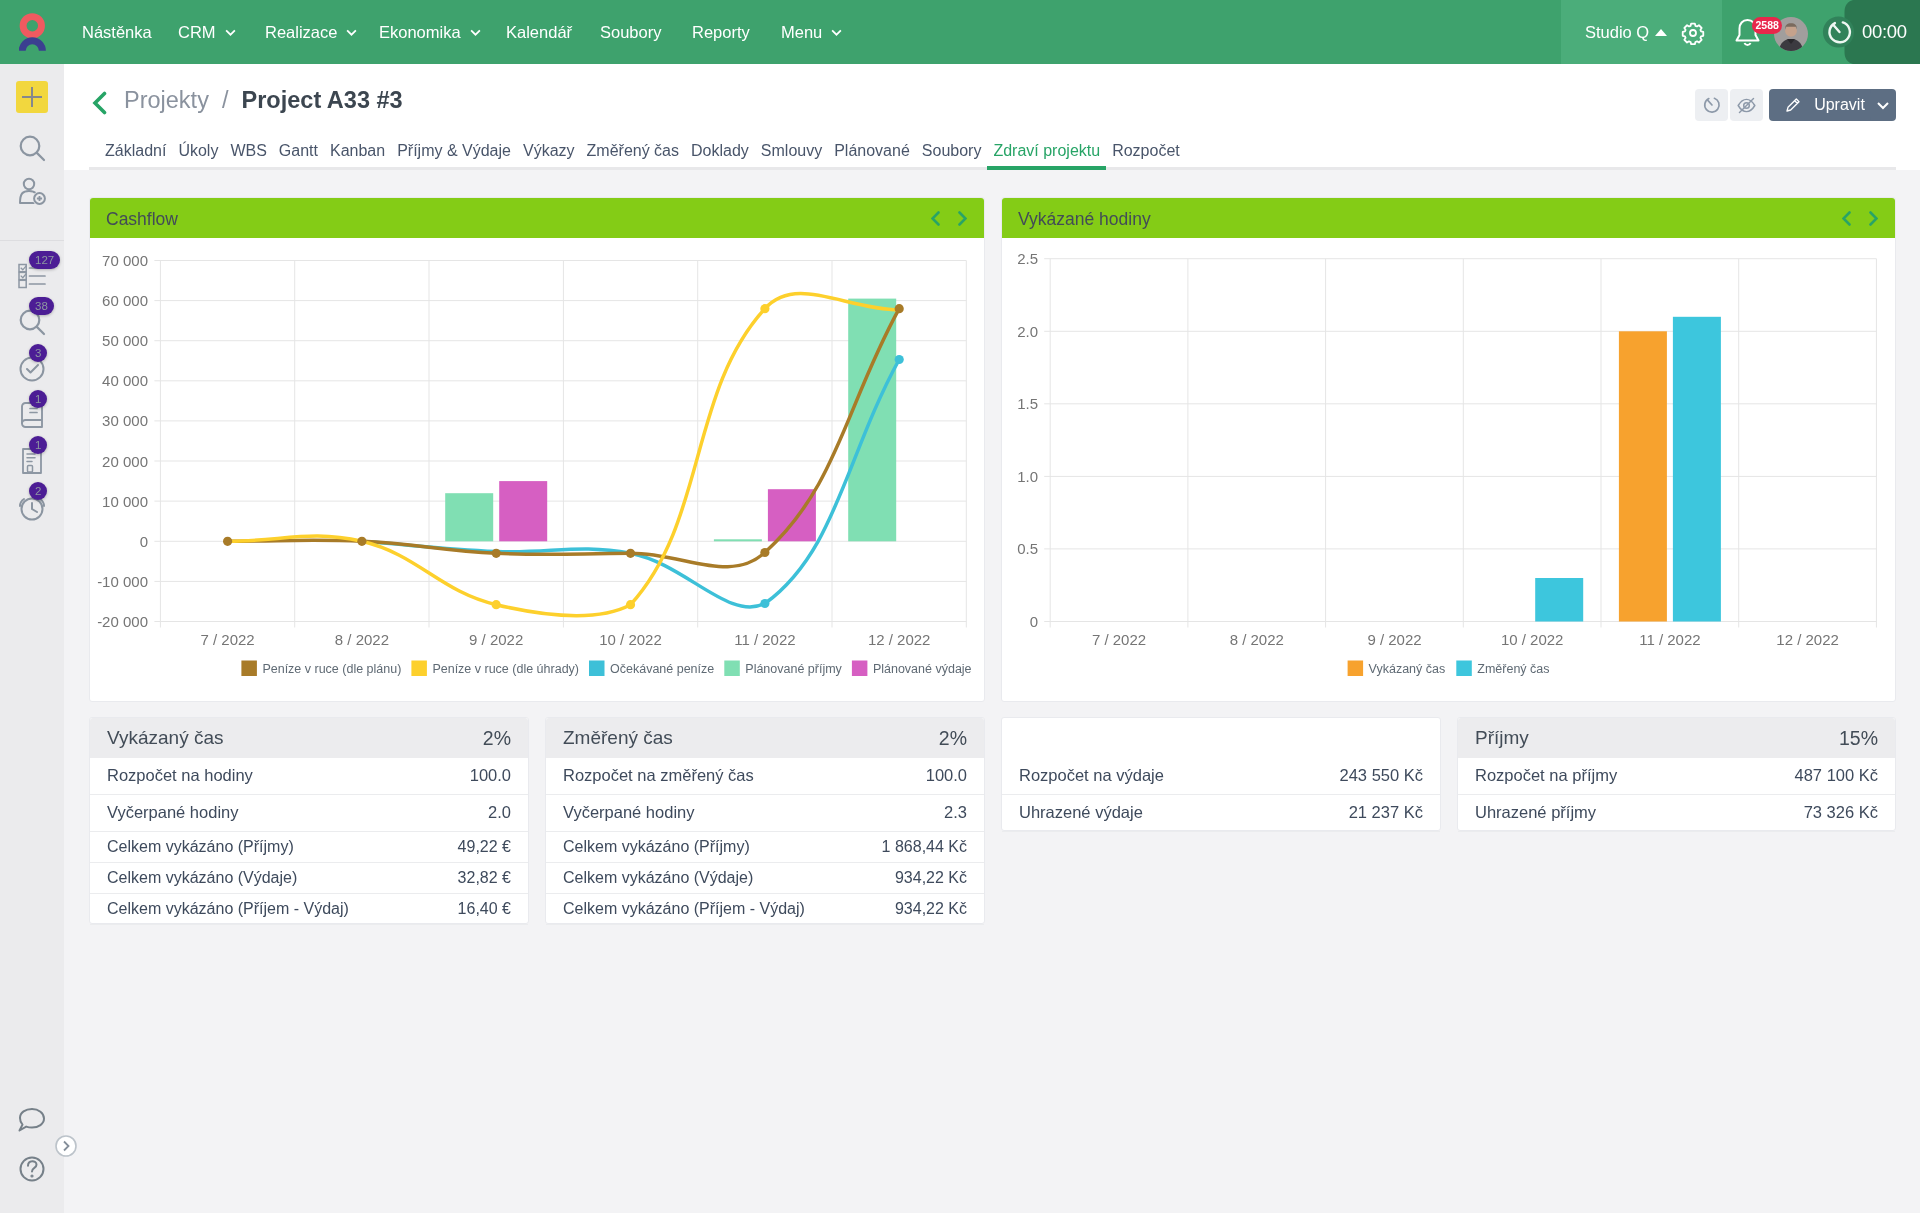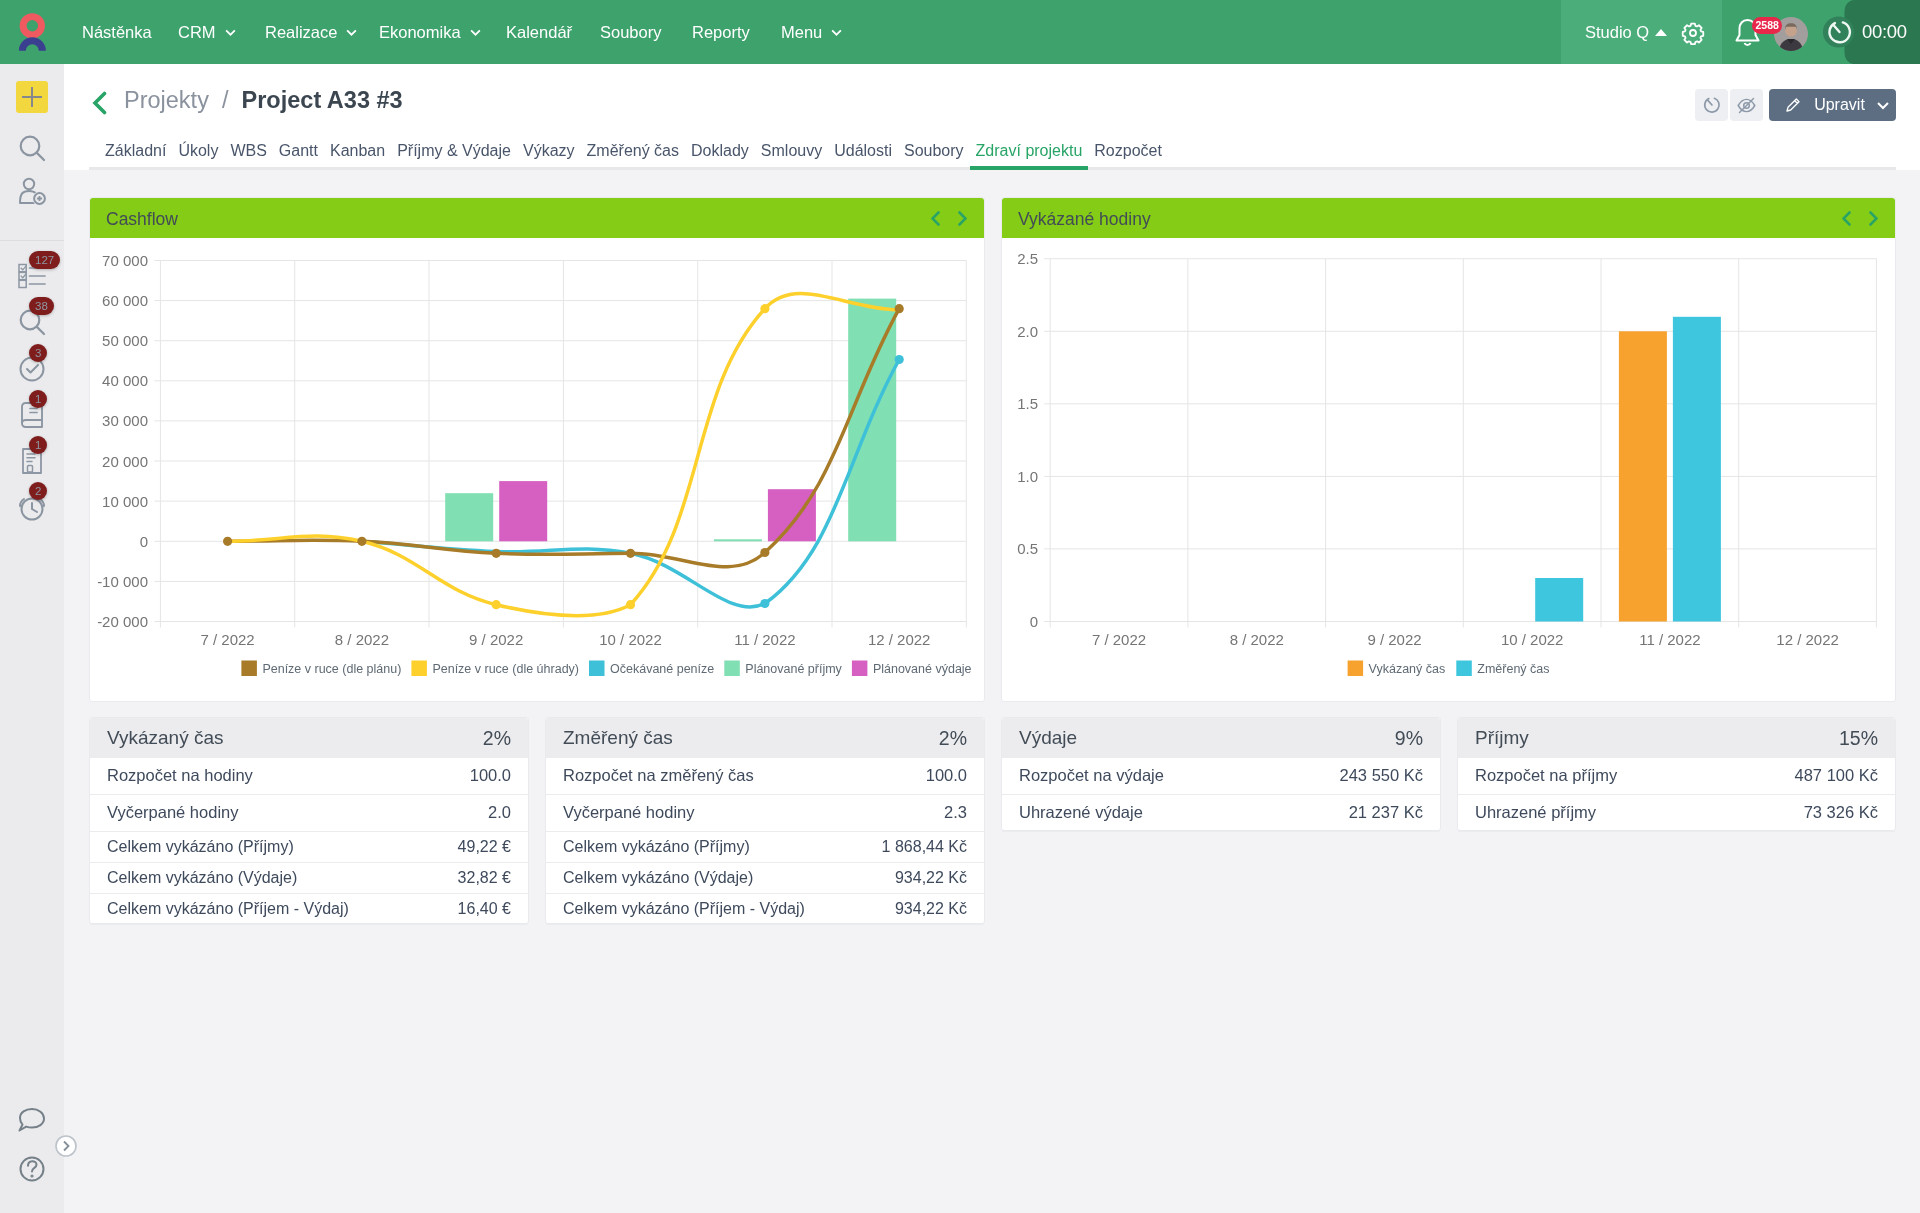--- a/index.html
+++ b/index.html
@@ -11,21 +11,21 @@
 .nav .item{position:absolute;top:0;height:64px;line-height:64px;color:#fff;font-size:16.5px;white-space:nowrap}
 .caret-d{display:inline-block;width:11px;height:7px;margin-left:9px;vertical-align:2px}
 .litblock{position:absolute;left:1561px;top:0;width:161px;height:64px;background:#4bad7a}
 
 .side{position:absolute;left:0;top:64px;width:64px;height:1149px;background:#ebebed}
 .plusbtn{position:absolute;left:16px;top:17px;width:32px;height:32px;background:#f2d73e;border-radius:3px}
 .plusbtn:before{content:"";position:absolute;left:6px;top:14.7px;width:20px;height:2.6px;background:#85888d}
 .plusbtn:after{content:"";position:absolute;left:14.7px;top:6px;width:2.6px;height:20px;background:#85888d}
 .sdiv{position:absolute;left:0;top:176px;width:64px;height:1px;background:#dddde0}
 .sicon{position:absolute;left:0;width:64px;text-align:center}
-.badge{position:absolute;left:29px;top:-9px;background:#7f1d1d;border-radius:9px;color:#8d97a1;font-size:11.5px;line-height:18px;height:18px;padding:0 6px;box-shadow:0 1px 3px rgba(0,0,0,.25);white-space:nowrap}
+.badge{position:absolute;left:29px;top:-9px;background:#4c1d95;border-radius:9px;color:#8d97a1;font-size:11.5px;line-height:18px;height:18px;padding:0 6px;box-shadow:0 1px 3px rgba(0,0,0,.25);white-space:nowrap}
 
 .main{position:absolute;left:64px;top:64px;width:1856px;height:1149px;background:#f3f3f5}
 .whiteband{position:absolute;left:0;top:0;width:1856px;height:106px;background:#fff}
 .tabtrack{position:absolute;left:25px;top:103px;width:1807px;height:3px;background:#e8e8ea}
 .bc{position:absolute;left:60px;top:23px;font-size:23.5px;color:#8a929e;white-space:nowrap}
 .bc b{color:#3c4650;font-weight:700}
 .backarrow{position:absolute;left:27px;top:27px}
 .tabs{position:absolute;left:41px;top:78px;font-size:16px;color:#49556a;white-space:nowrap}
 .tabs span{margin-right:12px}
 .tabs .act{color:#27a466;position:relative}
@@ -188,21 +188,21 @@
   </svg>
 
 <div class="main">
   <div class="whiteband"></div>
   <div class="tabtrack"></div>
   <svg class="backarrow" width="17" height="24" viewBox="0 0 17 24">
       <path d="M13.5 2.5 L4 12 L13.5 21.5" fill="none" stroke="#27a466" stroke-width="3.6" stroke-linecap="round"></path>
     </svg>
   <div class="bc">Projekty&nbsp;&nbsp;/&nbsp;&nbsp;<b>Project A33 #3</b></div>
   <div class="tabs">
-    <span>Základní</span><span>Úkoly</span><span>WBS</span><span>Gantt</span><span>Kanban</span><span>Příjmy &amp; Výdaje</span><span>Výkazy</span><span>Změřený čas</span><span>Doklady</span><span>Smlouvy</span><span>Události</span><span>Soubory</span><span class="act">Zdraví projektu</span><span>Rozpočet</span>
+    <span>Základní</span><span>Úkoly</span><span>WBS</span><span>Gantt</span><span>Kanban</span><span>Příjmy &amp; Výdaje</span><span>Výkazy</span><span>Změřený čas</span><span>Doklady</span><span>Smlouvy</span><span>Plánované</span><span>Soubory</span><span class="act">Zdraví projektu</span><span>Rozpočet</span>
   </div>
   <div class="hbtn" style="left:1631px">
       <svg style="position:absolute;left:7px;top:6px" width="20" height="20" viewBox="0 0 24 24">
         <g fill="none" stroke="#8d99a9" stroke-width="2" stroke-linecap="round">
           <path d="M8.2 4.2 A8.6 8.6 0 1 0 14.9 3.9"></path>
           <path d="M12 12 L7 6.5"></path>
         </g>
       </svg>
     </div>
   <div class="hbtn" style="left:1665.5px">
@@ -400,24 +400,20 @@
       <div class="srow" style="top:145px;height:31px">
         <span class="l" style="top:6px">Celkem vykázáno (Výdaje)</span>
         <span class="v" style="top:6px">934,22 Kč</span>
       </div>
       <div class="srow" style="top:176px;height:31px">
         <span class="l" style="top:6px">Celkem vykázáno (Příjem - Výdaj)</span>
         <span class="v" style="top:6px">934,22 Kč</span>
       </div>
     </div>
     <div class="card scard" style="left:937px;top:653px;width:440px;height:114px">
-      <div class="hrow">
-        <span class="t">Výdaje</span>
-        <span class="p">9%</span>
-      </div>
       <div class="srow b" style="top:40px;height:37px">
         <span class="l" style="top:8px">Rozpočet na výdaje</span>
         <span class="v" style="top:8px">243 550 Kč</span>
       </div>
       <div class="srow b" style="top:77px;height:37px">
         <span class="l" style="top:8px">Uhrazené výdaje</span>
         <span class="v" style="top:8px">21 237 Kč</span>
       </div>
     </div>
     <div class="card scard" style="left:1393px;top:653px;width:439px;height:114px">

